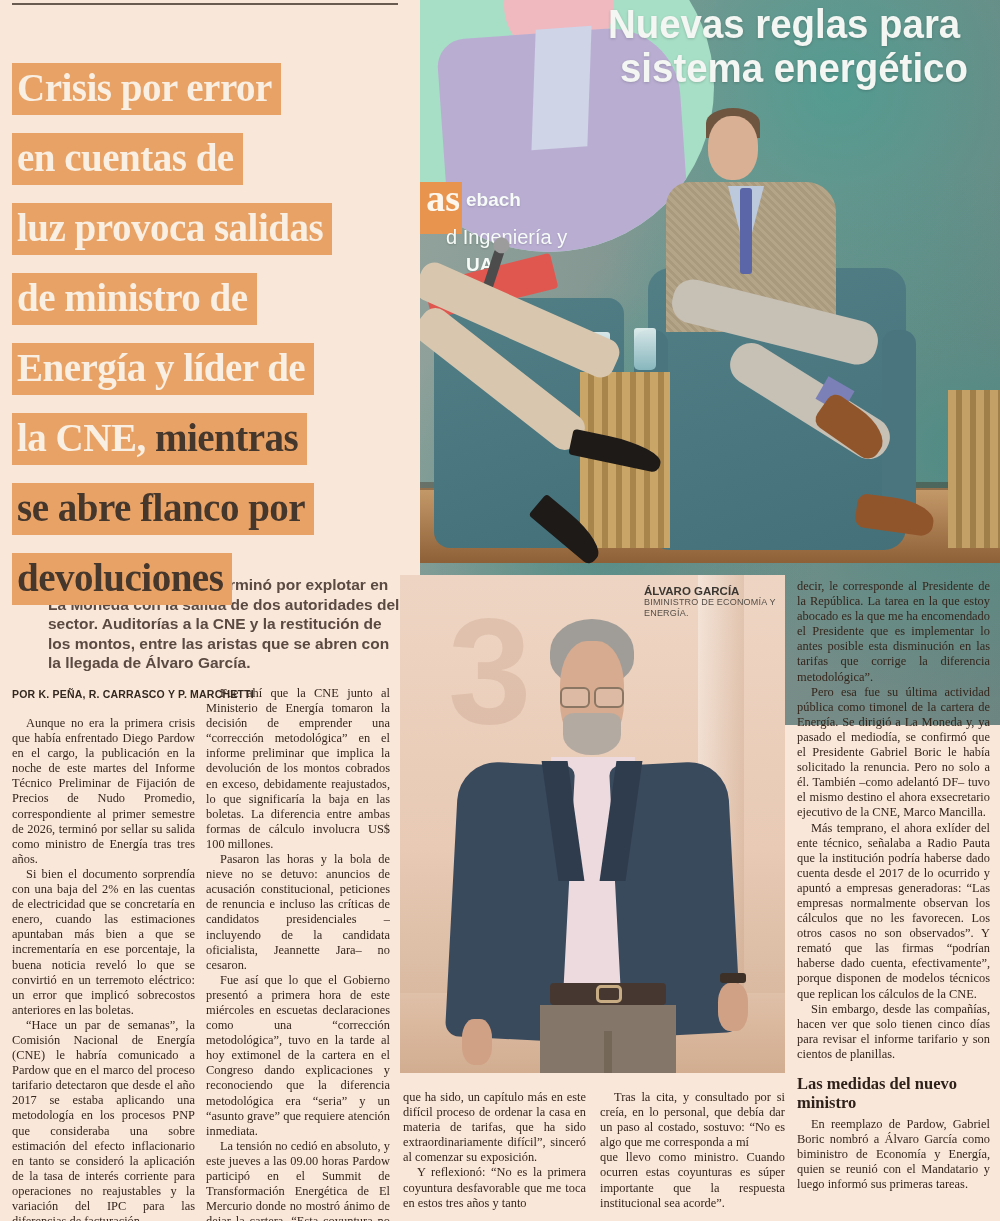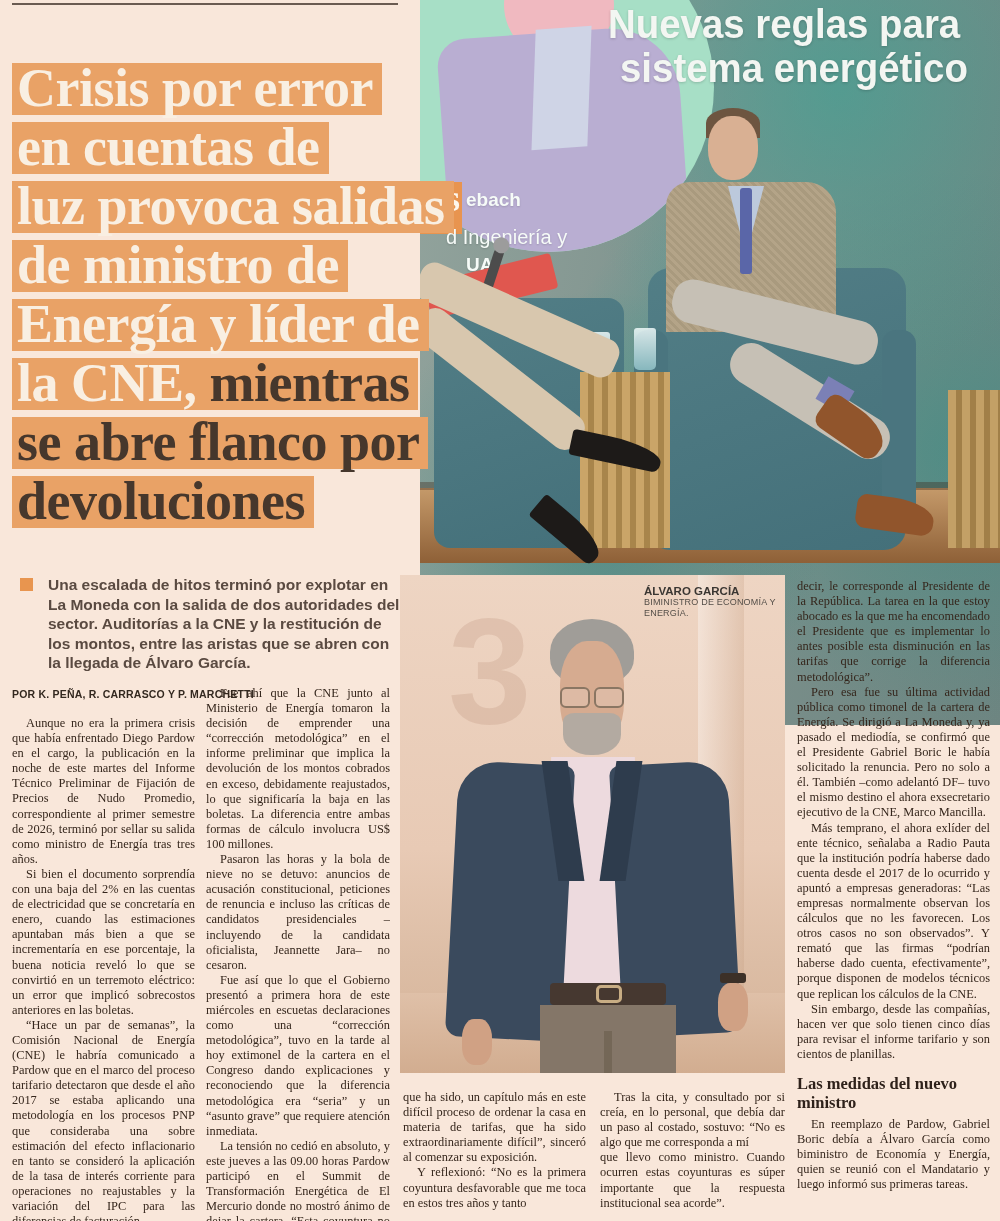--- a/index.html
+++ b/index.html
@@ -4,22 +4,22 @@
 <style>
   html,body{margin:0;padding:0;background:#e9d8cc;}
   .page{position:relative;width:1000px;height:1221px;background:#f9e7da;overflow:hidden;
         font-family:"Liberation Serif",serif;}
 
   
   .top-rule{position:absolute;left:12px;top:3px;width:386px;height:2px;background:#6a5b51;}
 
   
   .headline{position:absolute;left:12px;top:63px;width:450px;z-index:5;}
-  .hl-line{display:table;background:#e9a266;font-weight:700;font-size:54px;line-height:50px;
-           padding:0 9px 2px 5px;margin-bottom:7px;letter-spacing:-0.5px;white-space:nowrap;}
+  .hl-line{display:table;background:#e9a266;font-weight:700;font-size:39px;line-height:50px;
+           padding:0 9px 2px 5px;margin-bottom:18px;letter-spacing:-0.5px;white-space:nowrap;}
   .hl-light{color:#f9efe2;}
   .hl-dark{color:#46372c;}
 
   
   .subhead{position:absolute;left:20px;top:575px;width:380px;padding-left:28px;box-sizing:border-box;
            font-family:"Liberation Sans",sans-serif;font-weight:700;font-size:15.5px;line-height:19.5px;
            color:#5a4a41;}
   .subhead .bullet{position:absolute;left:0;top:3px;width:13px;height:13px;background:#e8954f;}
 
   .byline{position:absolute;left:12px;top:688px;font-family:"Liberation Sans",sans-serif;
@@ -250,21 +250,21 @@
     </div>
   <div class="col col5">
     <div>
         <p class="para">decir, le corresponde al Presidente de la República. La tarea en la que estoy abocado es la que me ha encomendado el Presidente que es implementar lo antes posible esta disminución en las tarifas que corrige la diferencia metodológica”.</p>
         <p class="para ind">Pero esa fue su última actividad pública como timonel de la cartera de Energía. Se dirigió a La Moneda y, ya pasado el mediodía, se confirmó que el Presidente Gabriel Boric le había solicitado la renuncia. Pero no solo a él. También –como adelantó DF– tuvo el mismo destino el ahora exsecretario ejecutivo de la CNE, Marco Mancilla.</p>
         <p class="para ind">Más temprano, el ahora exlíder del ente técnico, señalaba a Radio Pauta que la institución podría haberse dado cuenta desde el 2017 de lo ocurrido y apuntó a empresas generadoras: “Las empresas normalmente observan los cálculos que no les favorecen. Los otros casos no son observados”. Y remató que las firmas “podrían haberse dado cuenta, efectivamente”, porque disponen de modelos técnicos que replican los cálculos de la CNE.</p>
         <p class="para ind">Sin embargo, desde las compañías, hacen ver que solo tienen cinco días para revisar el informe tarifario y son cientos de planillas.</p>
       </div>
     <h3 class="col-subhead">Las medidas del nuevo ministro</h3>
     <div>
-        <p class="para ind">En reemplazo de Pardow, Gabriel Boric debía a Álvaro García como biministro de Economía y Energía, quien se reunió con el Mandatario y luego informó sus primeras tareas.</p>
+        <p class="para ind">En reemplazo de Pardow, Gabriel Boric nombró a Álvaro García como biministro de Economía y Energía, quien se reunió con el Mandatario y luego informó sus primeras tareas.</p>
       </div>
   </div>
 
   <div class="photo-mid">
     <div class="pm-watermark">3</div>
     <div class="pm-pillar"></div>
     <div class="pm-ground"></div>
     <div class="pm-shirt"></div>
     <div class="pm-jacket-l"></div>
     <div class="pm-jacket-r"></div>

